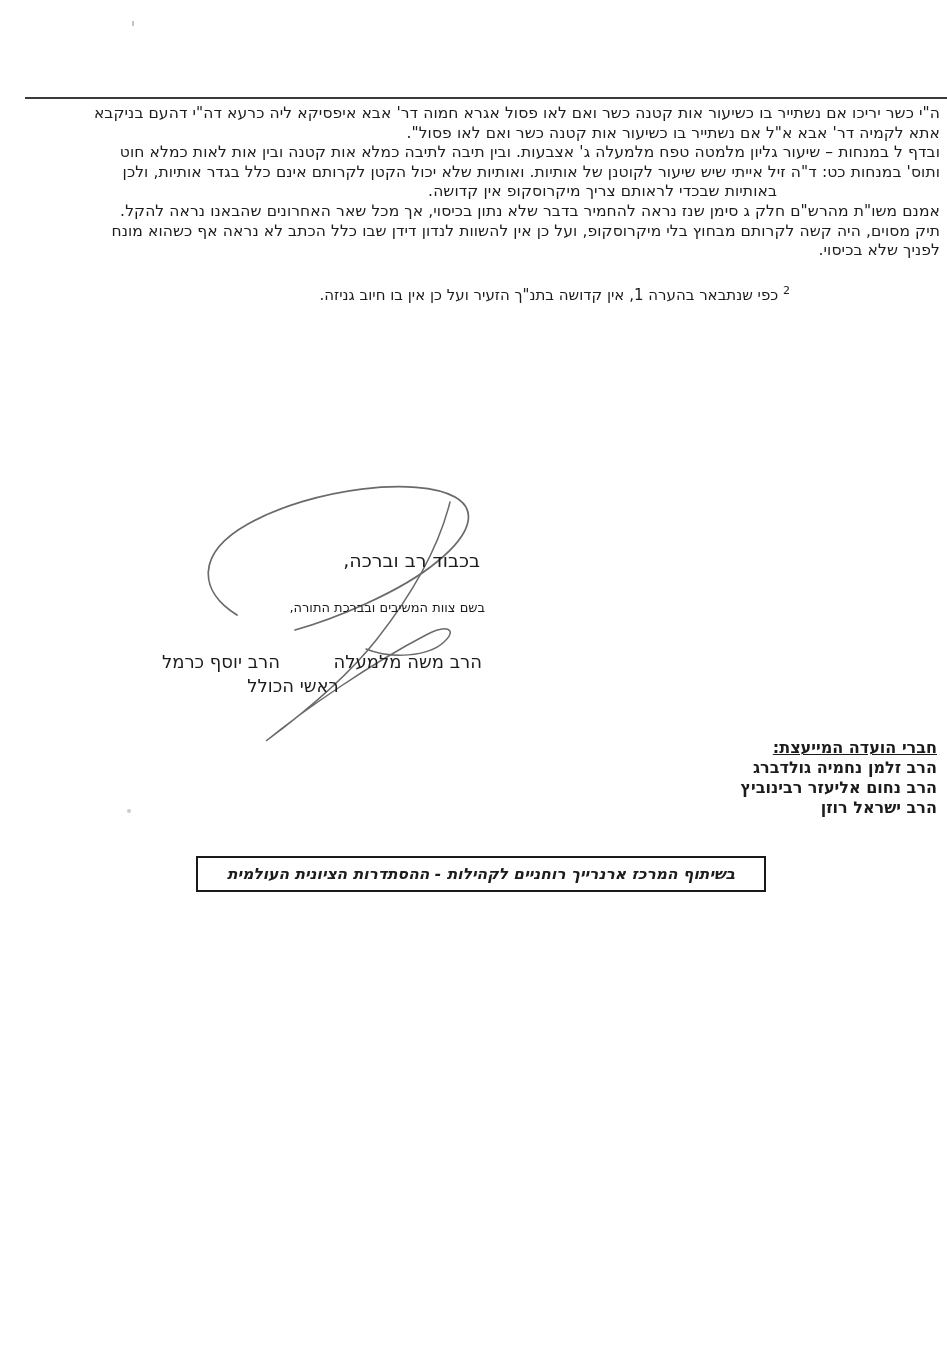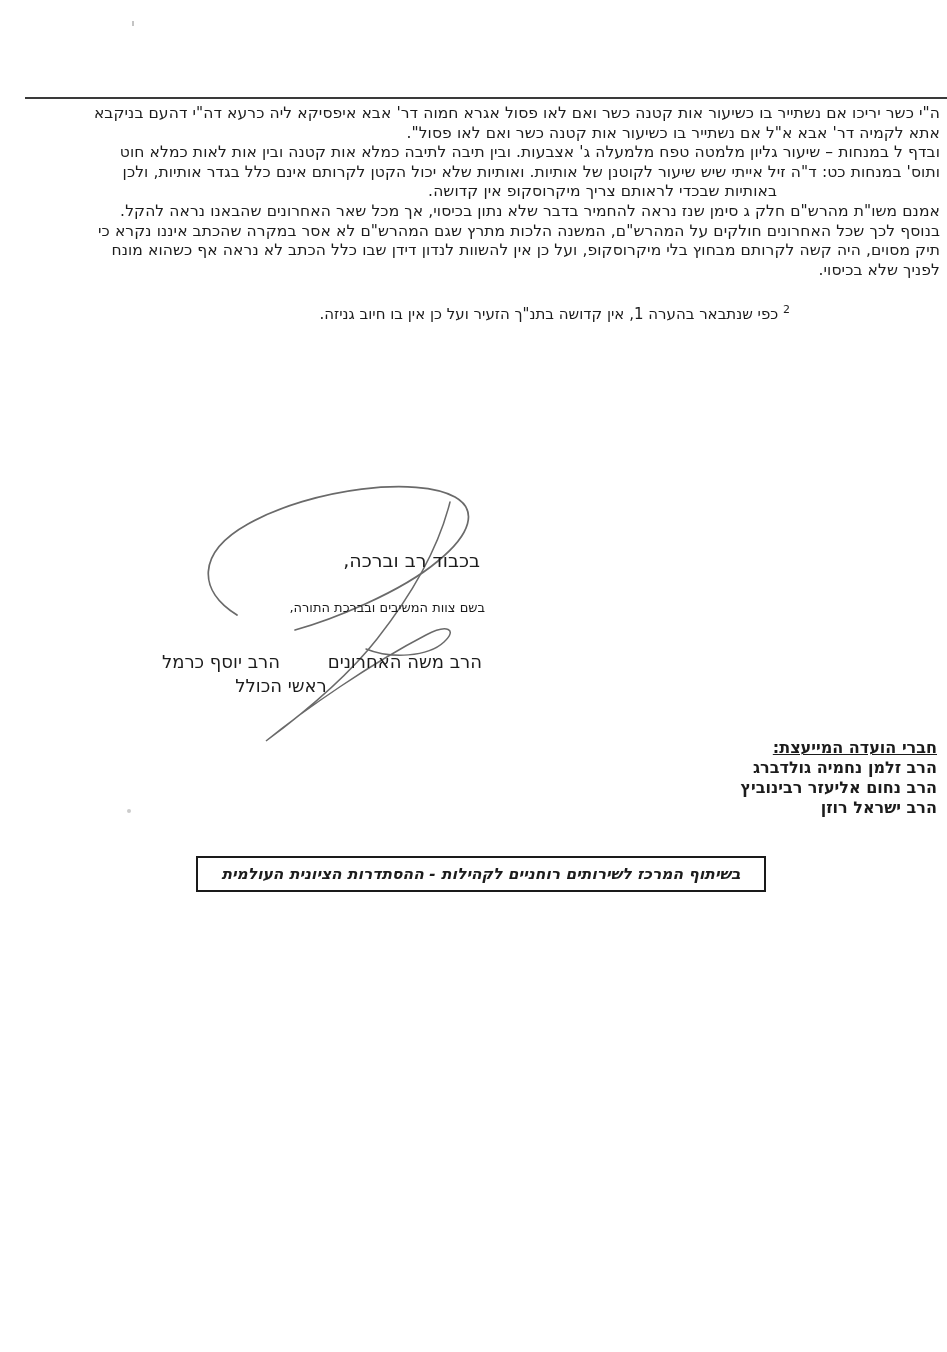--- a/index.html
+++ b/index.html
@@ -33,21 +33,21 @@
   .team-line {
     position:absolute; top:600px; right:462px; direction:rtl; white-space:nowrap;
     font-size:13px;
   }
   .signers-row {
     position:absolute; top:651px; left:162px; width:320px;
     display:flex; justify-content:space-between; direction:rtl;
     font-size:18px; white-space:nowrap;
   }
   .signers-title {
-    position:absolute; top:675px; left:216px; width:130px; text-align:center;
+    position:absolute; top:675px; left:228px; width:130px; text-align:center;
     direction:rtl; font-size:18px; white-space:nowrap;
   }
 
   .committee {
     position:absolute; top:692px; right:10px; direction:rtl; text-align:right;
     font-size:16px; line-height:20px;
   }
   .committee-heading { font-weight:bold; text-decoration:underline; white-space:nowrap;margin-top:46px; }
   .committee-member { white-space:nowrap;font-weight:bold; }
 
@@ -66,46 +66,45 @@
   <div class="speck1"></div>
   <div class="top-rule"></div>
 
   <div class="body-text">
     <div class="body-line">ה"י כשר יריכו אם נשתייר בו כשיעור אות קטנה כשר ואם לאו פסול אגרא חמוה דר' אבא איפסיקא ליה כרעא דה"י דהעם בניקבא</div>
     <div class="body-line">אתא לקמיה דר' אבא א"ל אם נשתייר בו כשיעור אות קטנה כשר ואם לאו פסול".</div>
     <div class="body-line">ובדף ל במנחות – שיעור גליון מלמטה טפח מלמעלה ג' אצבעות. ובין תיבה לתיבה כמלא אות קטנה ובין אות לאות כמלא חוט</div>
     <div class="body-line">ותוס' במנחות כט: ד"ה זיל אייתי שיש שיעור לקוטנן של אותיות. ואותיות שלא יכול הקטן לקרותם אינם כלל בגדר אותיות, ולכן</div>
     <div class="body-line indent-mid">באותיות שבכדי לראותם צריך מיקרוסקופ אין קדושה.</div>
     <div class="body-line">אמנם משו"ת מהרש"ם חלק ג סימן שנז נראה להחמיר בדבר שלא נתון בכיסוי, אך מכל שאר האחרונים שהבאנו נראה להקל.</div>
-    <div class="body-line">בנוסף לכך שכל האחרונים חולקים על המהרש"ם, המשנה הלכות מתרץ שגם המהרש"ם לא אסר במקרה שהכתב איננו נקרא כי</div>
     <div class="body-line">תיק מסוים, היה קשה לקרותם מבחוץ בלי מיקרוסקופ, ועל כן אין להשוות לנדון דידן שבו כלל הכתב לא נראה אף כשהוא מונח</div>
     <div class="body-line">לפניך שלא בכיסוי.</div>
     <div class="footnote"><sup>2</sup> <span>כפי שנתבאר בהערה 1, אין קדושה בתנ"ך הזעיר ועל כן אין בו חיוב גניזה.</span></div>
   </div>
 
   <svg class="sig-svg" viewBox="150 470 350 300" aria-hidden="true">
     <path d="M 237 615 C 198 591 196 553 248 524 C 312 488 418 476 455 497 C 478 510 471 534 438 561 C 400 593 331 620 295 630" fill="none" stroke="#6a6a6a" stroke-width="1.7" stroke-linecap="round"></path>
     <path d="M 450 502 C 438 550 410 597 377 639 C 345 680 301 715 266 741 C 305 709 372 663 426 635 C 447 624 458 629 444 642 C 428 657 391 659 366 649" fill="none" stroke="#6a6a6a" stroke-width="1.5" stroke-linecap="round"></path>
   </svg>
 
   <div class="salutation">בכבוד רב  וברכה,</div>
   <div class="team-line">בשם צוות המשיבים ובברכת התורה,</div>
 
   <div class="signers-row">
-    <span>הרב משה האחרונים</span>
+    <span>הרב משה מלמעלה</span>
     <span>הרב יוסף כרמל</span>
   </div>
   <div class="signers-title">ראשי הכולל</div>
 
   <div class="committee">
     <div class="committee-heading">חברי הועדה המייעצת:</div>
     <div class="committee-member">הרב זלמן נחמיה גולדברג</div>
     <div class="committee-member">הרב נחום אליעזר רבינוביץ</div>
     <div class="committee-member">הרב ישראל רוזן</div>
   </div>
 
   <div class="speck2"></div>
 
   <div class="footer-box">
-    <span>בשיתוף המרכז לשירותים רוחניים לקהילות - ההסתדרות הציונית העולמית</span>
+    <span>בשיתוף המרכז ארנרייך רוחניים לקהילות - ההסתדרות הציונית העולמית</span>
   </div>
 
 </div>
 
 </body></html>

